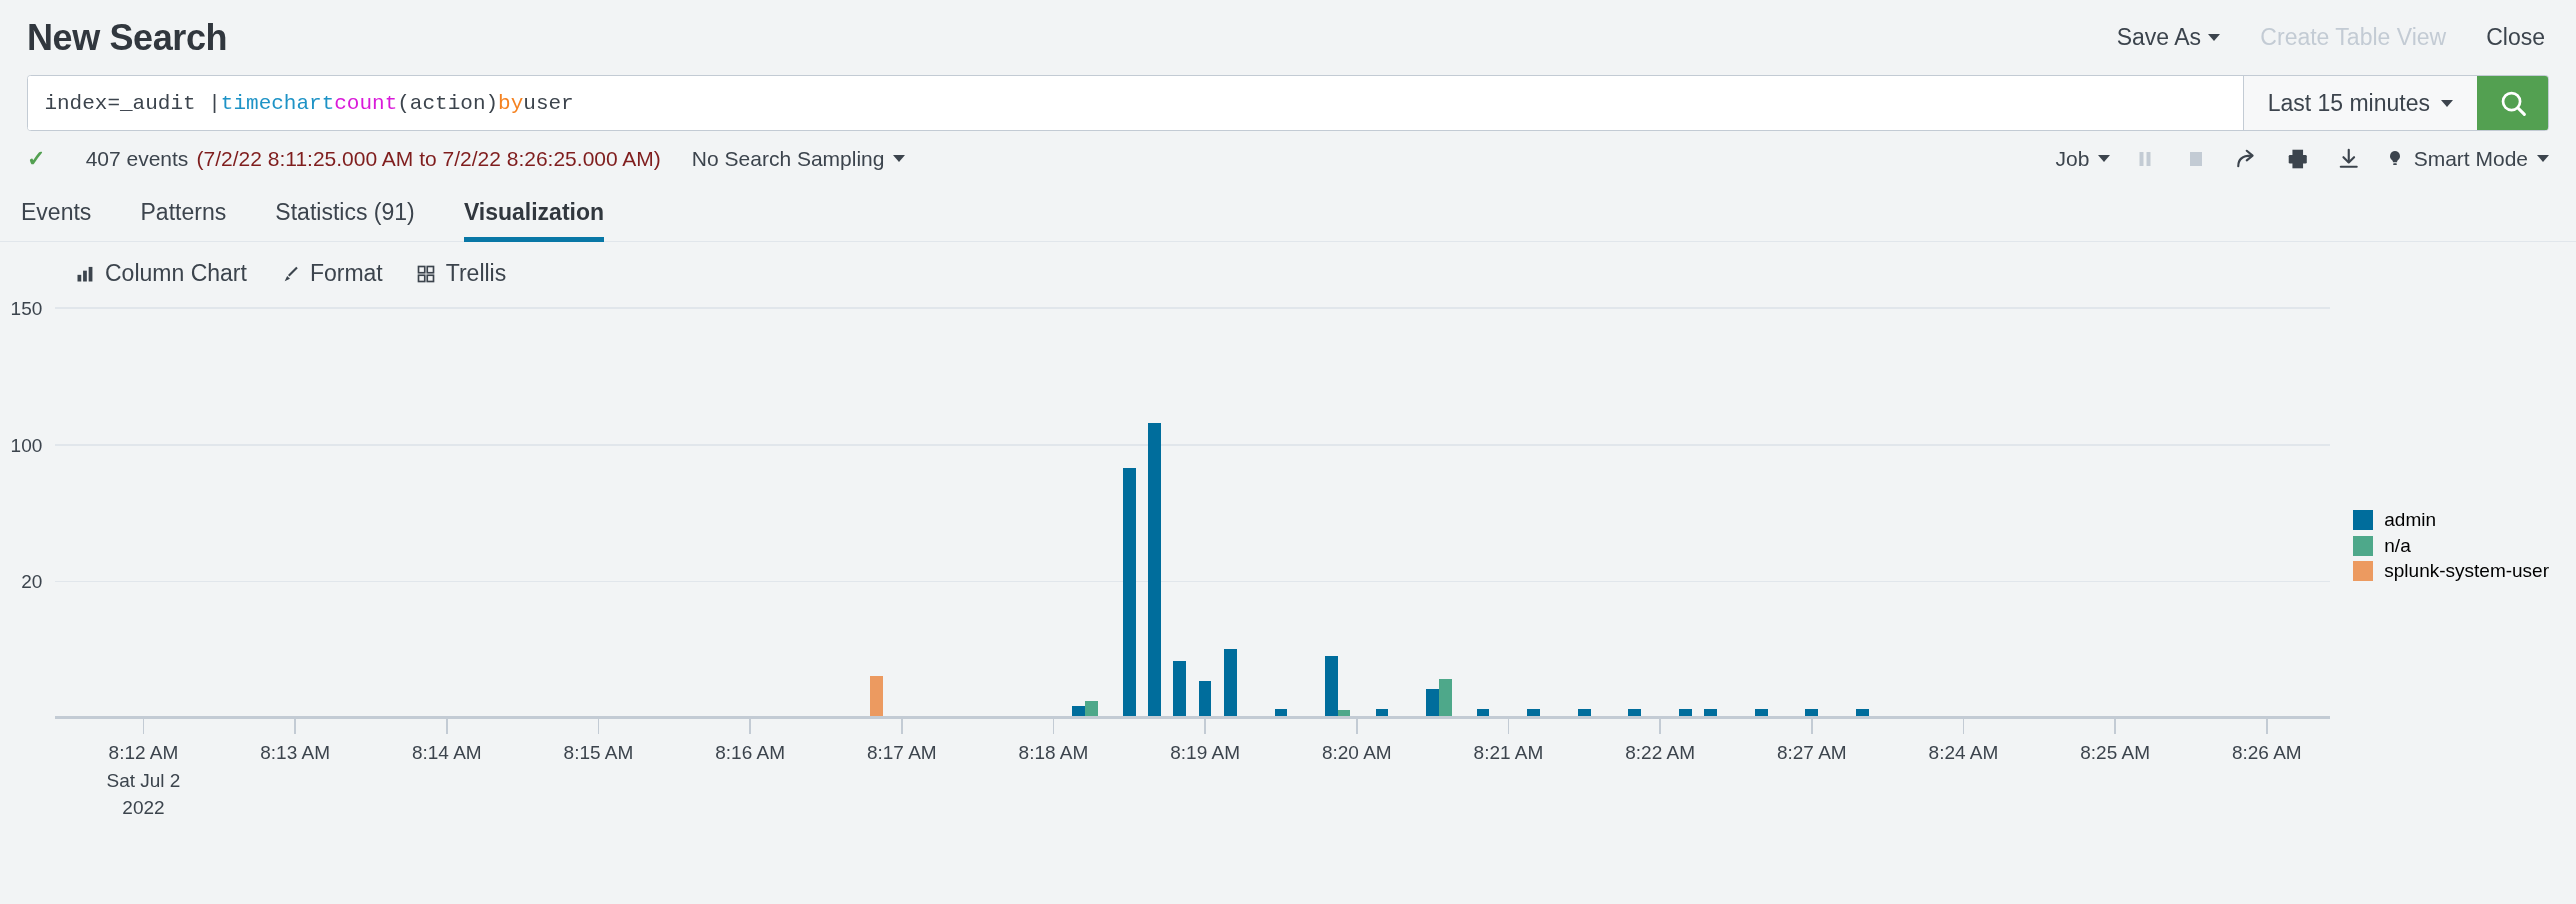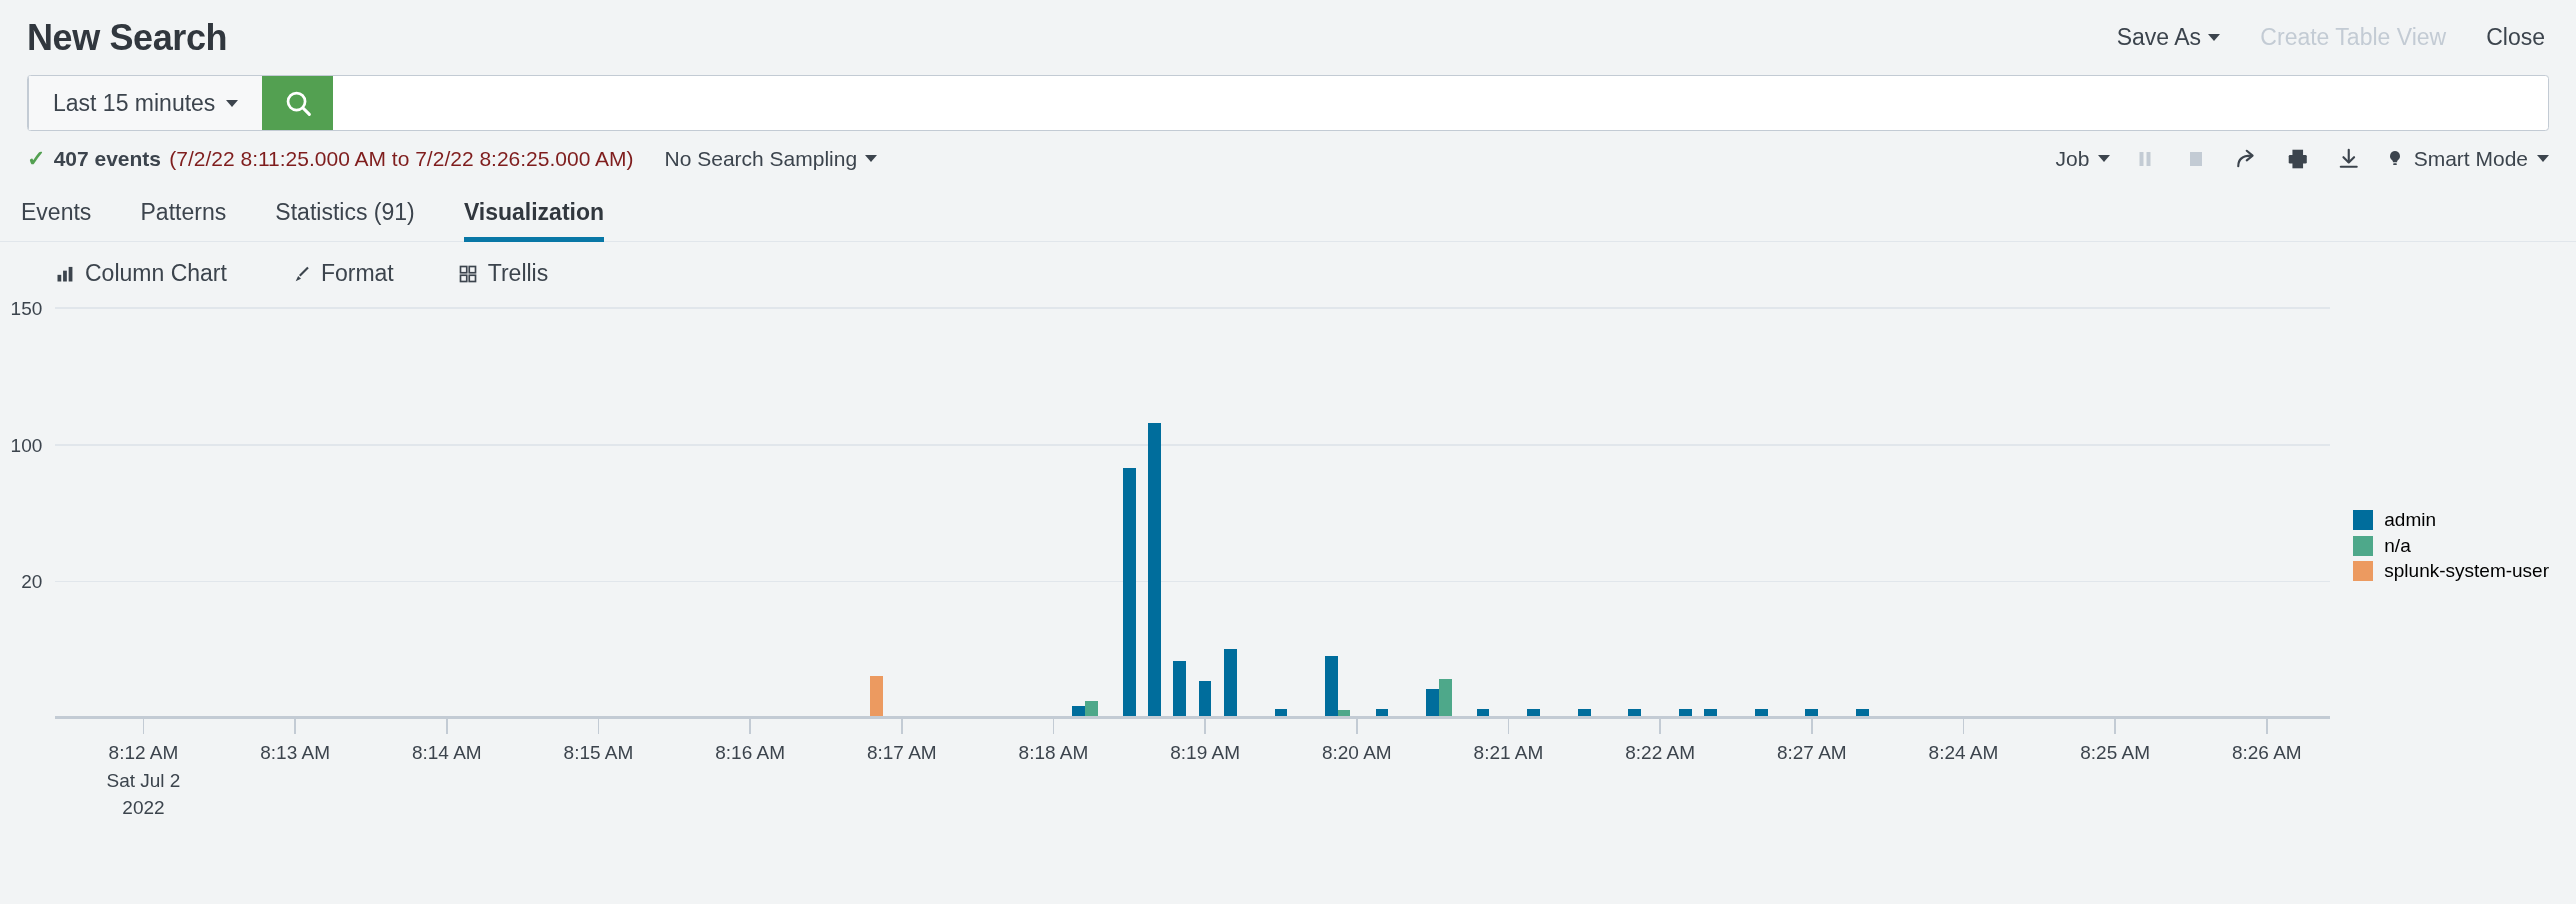--- a/index.html
+++ b/index.html
@@ -48,21 +48,21 @@
   }
   .search-btn{
     width:71px; background:#53a051; display:flex; align-items:center; justify-content:center;
     cursor:pointer; border-left:0.9px solid #53a051;
   }
 
   
   .info-bar{ display:flex; align-items:center; padding:0 27px; height:55px; gap:31px; }
   .events-count{ font-size:21px; color:#3c444d; display:flex; align-items:center; gap:8.2px; white-space:nowrap;}
   .check{ color:#53a051; font-size:22px; font-weight:700; }
-  .evt-strong{ font-weight:700; }
+  .evt-strong{ font-weight:400;margin-left:32px; }
   .evt-range{ color:#7f1d1d; }
   .sampling{ font-size:21px; color:#3c444d; display:flex; align-items:center; gap:8.2px; cursor:pointer; white-space:nowrap;}
   .info-right{ margin-left:auto; display:flex; align-items:center; gap:20px; }
   .job-btn{ font-size:21px; display:flex; align-items:center; gap:8.2px; cursor:pointer; }
   .icon-btn{ width:31px; height:31px; display:flex; align-items:center; justify-content:center; cursor:pointer; }
   .icon-btn.dim{ cursor:default; }
   .mode{ font-size:21px; display:flex; align-items:center; gap:9px; cursor:pointer; white-space:nowrap;}
 
   
   .tabs-wrap{ padding:0 21px; border-bottom:0.9px solid #e1e6eb; height:56px; }
@@ -71,21 +71,21 @@
     font-size:23px; color:#3c444d; padding:0 24.6px 14.6px 24.6px; cursor:pointer;
     position:relative; white-space:nowrap;
   }
   .tab:first-child{ padding-left:0; }
   .tab.active{ font-weight:700; color:#31373e; }
   .tab.active:after{
     content:""; position:absolute; left:24.6px; right:24.6px; bottom:-0.9px; height:4.6px; background:#0877a6;
   }
 
   
-  .chart-toolbar{ display:flex; align-items:center; gap:64px; padding:18px 27px 0 55px; }
+  .chart-toolbar{ display:flex; align-items:center; gap:33px; padding:18px 27px 0 75px; }
   .ct-item{ display:flex; align-items:center; gap:10px; font-size:23px; color:#3c444d; cursor:pointer; }
 
   
   .chart-area{ position:relative; height:528px; margin-top:11px; }
   .plot{ position:absolute; left:55px; top:11px; right:246px; bottom:107px; }
   .gridline{ position:absolute; left:0; right:0; height:1.8px; background:#e1e6eb; }
   .axis-base{ position:absolute; left:0; right:0; bottom:0; height:2.7px; background:#c3cbd4; }
   .ylabel{
     position:absolute; right:calc(100% + 12.7px); font-size:19px; color:#3c444d;
     transform:translateY(-50%); white-space:nowrap; text-align:right;
@@ -115,20 +115,29 @@
       <span>Create Table View</span>
     </div>
     <div class="header-link">
       <span>Close</span>
     </div>
   </div>
 </div>
 
 <div class="search-row">
   <div class="search-shell">
+    <div class="search-input">
+      <span>index=_audit | </span>
+        <span class="tok-cmd">timechart</span>
+        <span> </span>
+        <span class="tok-fn">count</span>
+        <span>(action) </span>
+        <span class="tok-kw">by</span>
+        <span> user</span>
+    </div>
     <div class="time-picker">
       <span>Last 15 minutes</span>
       <span class="caret"></span>
     </div>
     <div class="search-btn">
       <svg width="31" height="31" viewBox="0 0 24 24">
         <circle cx="10.5" cy="10.5" r="6.6" fill="none" stroke="#ffffff" stroke-width="2.1"></circle>
         <line x1="15.3" y1="15.3" x2="20.4" y2="20.4" stroke="#ffffff" stroke-width="2.4" stroke-linecap="round"></line>
       </svg>
     </div>

